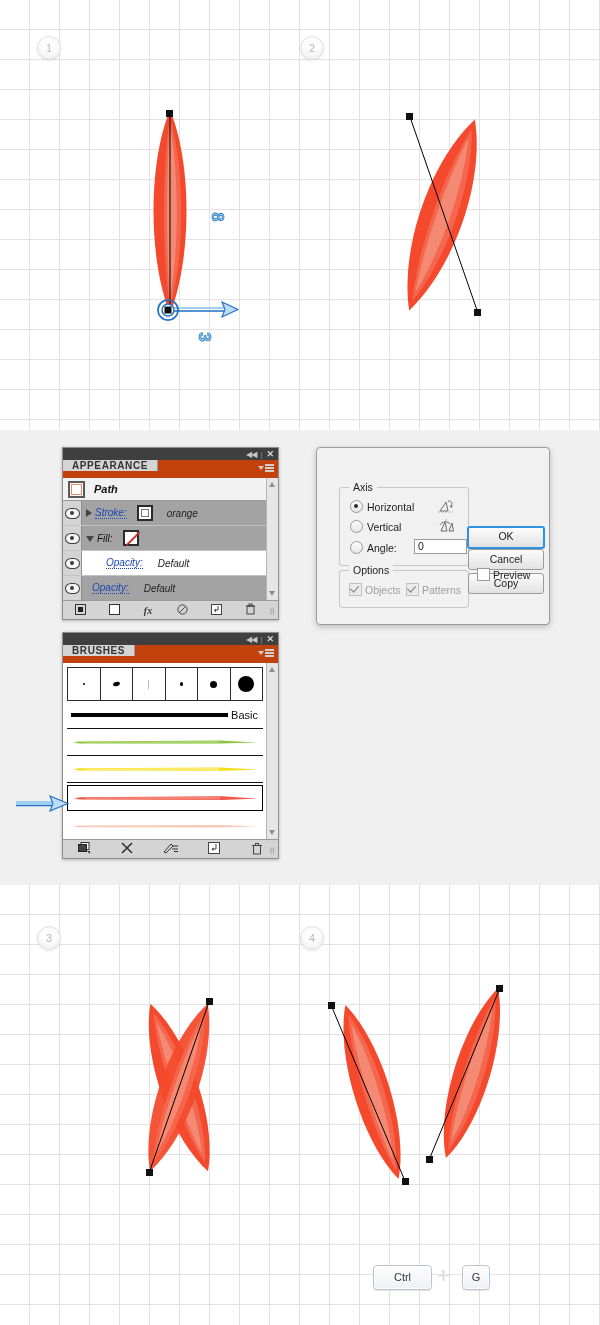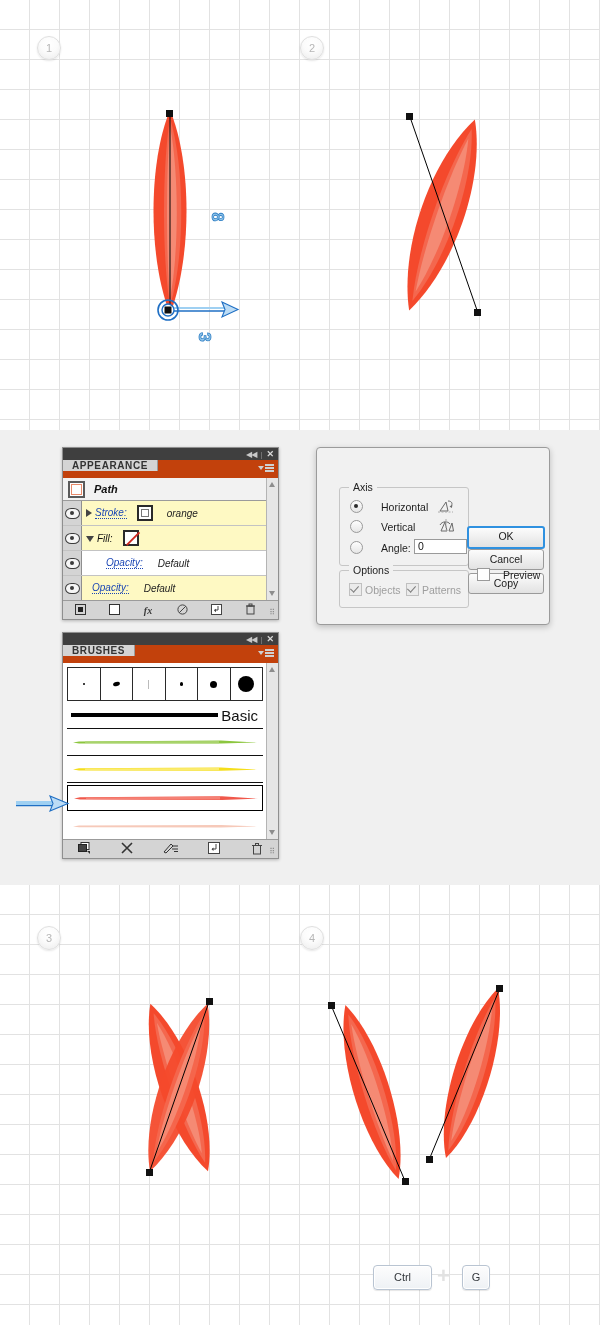--- a/index.html
+++ b/index.html
@@ -87,21 +87,21 @@
     width:17px;height:17px;margin-left:5px;background:#fff;
     border:2px solid #5a5a5a;outline:1px solid #e88a6a;outline-offset:-4px;
     box-sizing:border-box;
   }
   .app-head .ttl{font-size:11px;font-weight:bold;color:#111;margin-left:9px;}
 
   .app-row{
     display:flex;align-items:center;height:24px;position:relative;
     border-bottom:1px solid #c3c3c3;
   }
-  .app-row.shade{background:#fef9c3;}
+  .app-row.shade{background:#a3a3a3;}
   .app-row.light{background:#ffffff;}
   .eye-cell{
     width:18px;height:100%;background:#d4d4d4;border-right:1px solid #8f8f8f;
     display:flex;align-items:center;justify-content:center;flex:none;
   }
   .eye{
     width:13px;height:9px;border-radius:50% / 60%;
     border:1.2px solid #3c3c3c;background:#f6f6f6;position:relative;
   }
   .eye:after{
@@ -165,21 +165,21 @@
   .brush-cell:first-child{border-left:1px solid #2a2a2a;}
   .dot{background:#000;border-radius:50%;}
 
   .brush-row{
     height:26px;border-bottom:1px solid #111;background:#fff;
     display:flex;align-items:center;position:relative;
   }
   .brush-row.sel{border:1.5px solid #000;height:24px;}
   .brush-label{
     position:absolute;right:5px;top:50%;transform:translateY(-50%);
-    font-size:15px;color:#111;background:#fff;padding-left:3px;
+    font-size:11px;color:#111;background:#fff;padding-left:3px;
   }
 
   
   .dialog{
     position:absolute;background:#f1f1f1;border:1px solid #9b9b9b;
     border-radius:4px;box-shadow:0 2px 6px rgba(0,0,0,.22);
     font-family:"Liberation Sans", sans-serif;
   }
   .dlg-title{
     font-size:11px;color:#6b4f13;padding:6px 0 0 12px;font-weight:normal;
@@ -193,21 +193,21 @@
   }
   .radio{
     width:11px;height:11px;border-radius:50%;border:1px solid #9a9a9a;
     background:linear-gradient(#fdfdfd,#e6e6e6);display:inline-block;
     position:relative;vertical-align:middle;flex:none;
   }
   .radio.on:after{
     content:"";position:absolute;left:2.5px;top:2.5px;width:4px;height:4px;
     border-radius:50%;background:#2b2b2b;
   }
-  .rlabel{font-size:10.5px;color:#1d1d1d;margin-left:18px;}
+  .rlabel{font-size:10.5px;color:#1d1d1d;margin-left:4px;}
   .rlabel.dim{color:#9e9e9e;}
   .angle-input{
     width:53px;height:15px;background:#fff;border:1px solid #9a9a9a;
     font-size:10.5px;color:#111;padding:0 3px;line-height:15px;
     box-sizing:border-box;
   }
   .chk{
     width:11px;height:11px;border:1px solid #9a9a9a;background:#fff;
     display:inline-block;position:relative;vertical-align:middle;flex:none;
   }
@@ -562,21 +562,21 @@
       <span class="rlabel dim" style="margin-left:3px;">Patterns</span>
     </div>
   </div>
 
   <div class="dbtn primary" style="left:150px;top:40px;">OK</div>
   <div class="dbtn" style="left:151px;top:63px;">Cancel</div>
   <div class="dbtn" style="left:151px;top:87px;">Copy</div>
 
   <div style="position:absolute;left:160px;top:120px;display:flex;align-items:center;">
     <span class="chk"></span>
-    <span class="rlabel" style="margin-left:13px;">Preview</span>
+    <span class="rlabel" style="margin-left:3px;">Preview</span>
   </div>
 </div>
 
 <div class="canvas" id="canvas-bottom"></div>
 
 <div class="step-badge" style="left:37px;top:926px;">3</div>
 <div class="step-badge" style="left:300px;top:926px;">4</div>
 
 <svg class="art" style="left:126px;top:995px;" width="106" height="185" viewBox="0 0 106 185">
   <g transform="rotate(-19 53 92)">

